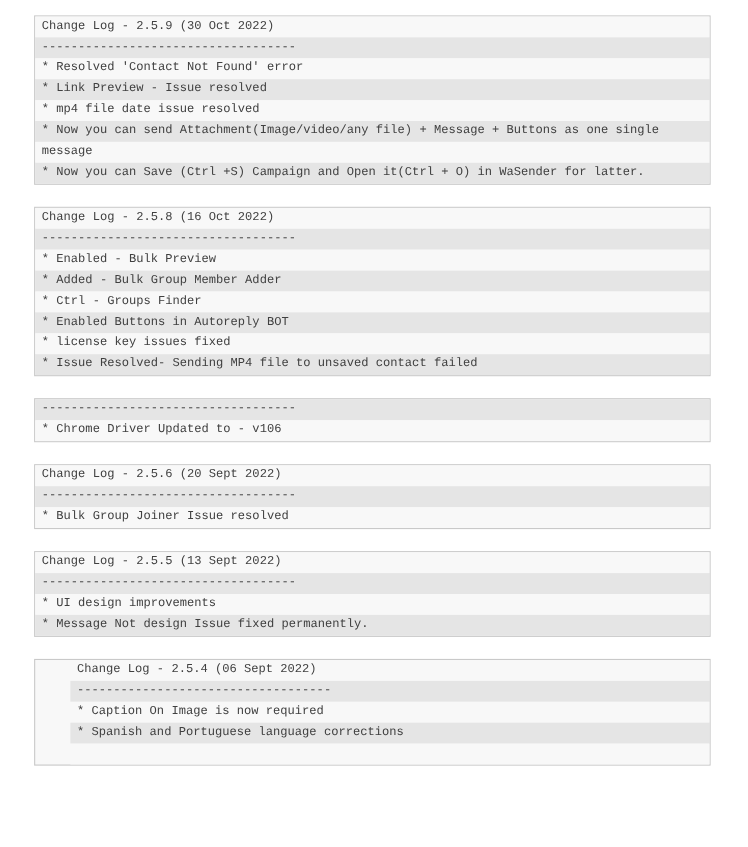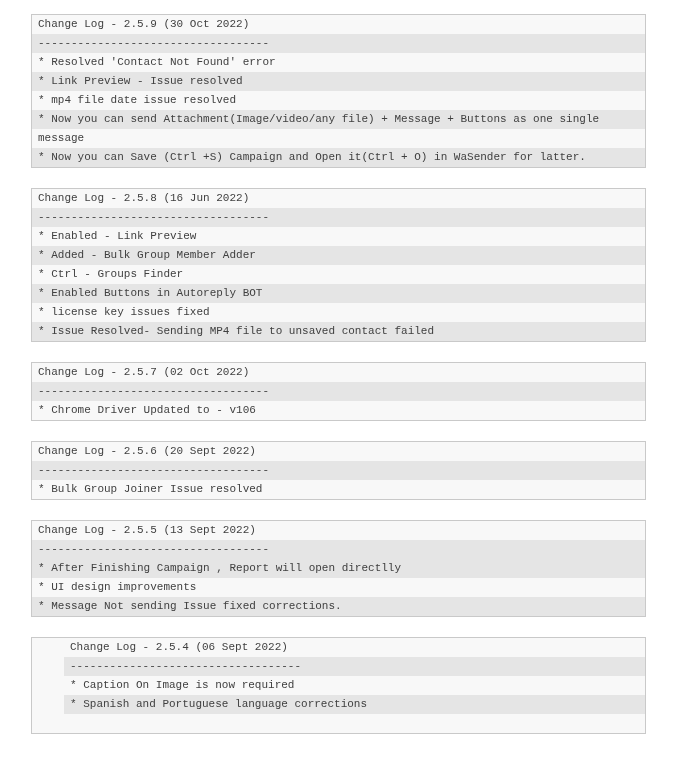--- a/index.html
+++ b/index.html
@@ -50,45 +50,43 @@
         <div class="row">Change Log - 2.5.9 (30 Oct 2022)</div>
         <div class="row alt">-----------------------------------</div>
         <div class="row">* Resolved 'Contact Not Found' error</div>
         <div class="row alt">* Link Preview - Issue resolved</div>
         <div class="row">* mp4 file date issue resolved</div>
         <div class="row alt">* Now you can send Attachment(Image/video/any file) + Message + Buttons as one single</div>
         <div class="row">message</div>
         <div class="row alt">* Now you can Save (Ctrl +S) Campaign and Open it(Ctrl + O) in WaSender for latter.</div>
       </div>
       <div class="section">
-        <div class="row">Change Log - 2.5.8 (16 Jun 2022)</div>
+        <div class="row">Change Log - 2.5.8 (16 Oct 2022)</div>
         <div class="row alt">-----------------------------------</div>
-        <div class="row">* Enabled - Link Preview</div>
+        <div class="row">* Enabled - Bulk Preview</div>
         <div class="row alt">* Added - Bulk Group Member Adder</div>
         <div class="row">* Ctrl - Groups Finder</div>
         <div class="row alt">* Enabled Buttons in Autoreply BOT</div>
         <div class="row">* license key issues fixed</div>
         <div class="row alt">* Issue Resolved- Sending MP4 file to unsaved contact failed</div>
       </div>
       <div class="section">
-        <div class="row">Change Log - 2.5.7 (02 Oct 2022)</div>
         <div class="row alt">-----------------------------------</div>
         <div class="row">* Chrome Driver Updated to - v106</div>
       </div>
       <div class="section">
         <div class="row">Change Log - 2.5.6 (20 Sept 2022)</div>
         <div class="row alt">-----------------------------------</div>
         <div class="row">* Bulk Group Joiner Issue resolved</div>
       </div>
       <div class="section">
         <div class="row">Change Log - 2.5.5 (13 Sept 2022)</div>
         <div class="row alt">-----------------------------------</div>
-        <div class="row alt">* After Finishing Campaign , Report will open directlly</div>
         <div class="row">* UI design improvements</div>
-        <div class="row alt">* Message Not sending Issue fixed corrections.</div>
+        <div class="row alt">* Message Not design Issue fixed permanently.</div>
       </div>
       <div class="section">
         <div class="row">Change Log - 2.5.4 (06 Sept 2022)</div>
         <div class="row alt">-----------------------------------</div>
         <div class="row">* Caption On Image is now required</div>
         <div class="row alt">* Spanish and Portuguese language corrections</div>
         <div class="row"></div>
       </div>
     </div>
 </div>

